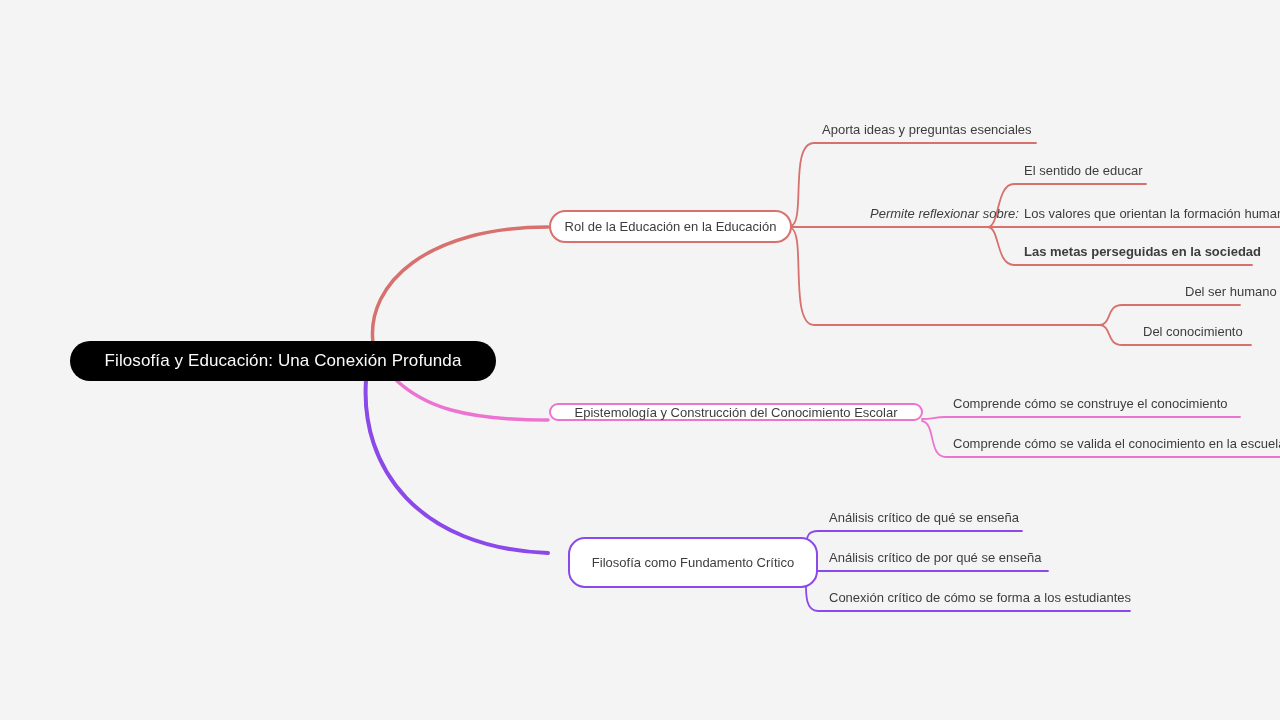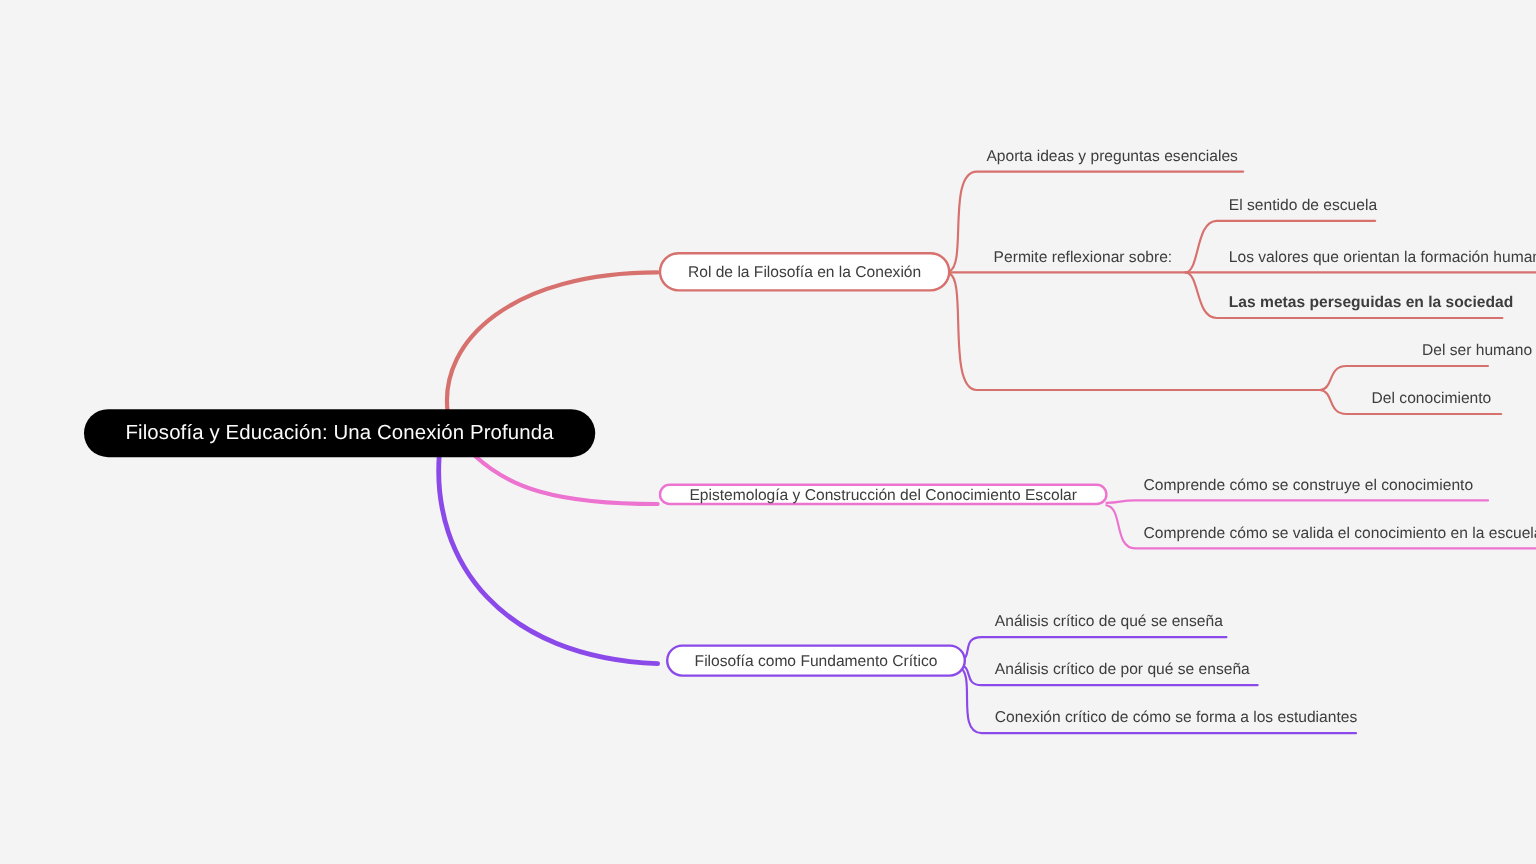--- a/index.html
+++ b/index.html
@@ -57,34 +57,34 @@
     <path d="M 799,551 C 812,549 800,531 818,531 H 1022" stroke-width="1.8" stroke="#8a49e8"></path>
     <path d="M 799,554 C 812,555 802,571 818,571 H 1048" stroke-width="1.8" stroke="#8a49e8"></path>
     <path d="M 799,556 C 814,560 796,611 818,611 H 1130" stroke-width="1.8" stroke="#8a49e8"></path>
   </svg>
 
   <div class="pill root-pill" style="left: 70px; top: 341px; width: 426px; height: 40px; background: #000000; color: rgb(251, 251, 252);">
     <span>Filosofía y Educación: Una Conexión Profunda</span>
   </div>
 
   <div class="pill branch-pill" style="left: 549px; top: 210px; width: 243px; height: 33px; border-color: rgb(214, 113, 110);">
-    <span>Rol de la Filosofía en la Conexión</span>
+    <span>Rol de la Educación en la Educación</span>
   </div>
 
   <div class="pill branch-pill" style="left: 549px; top: 403px; width: 374px; height: 18px; border-color: rgb(236, 116, 208);">
     <span>Epistemología y Construcción del Conocimiento Escolar</span>
   </div>
 
-  <div class="pill branch-pill" style="left: 555px; top: 537px; width: 250px; height: 27px; border-color: rgb(138, 73, 232);">
+  <div class="pill branch-pill" style="left: 568px; top: 537px; width: 250px; height: 51px; border-color: rgb(138, 73, 232);">
     <span>Filosofía como Fundamento Crítico</span>
   </div>
 
   <div class="leaf" style="left:822px;top:121px;">Aporta ideas y preguntas esenciales</div>
-  <div class="leaf" style="left:828px;top:205px;">Permite reflexionar sobre:</div>
-  <div class="leaf" style="left:1024px;top:162px;">El sentido de escuela</div>
+  <div class="leaf" style="left:870px;top:205px;font-style:italic;">Permite reflexionar sobre:</div>
+  <div class="leaf" style="left:1024px;top:162px;">El sentido de educar</div>
   <div class="leaf" style="left:1024px;top:205px;">Los valores que orientan la formación humana</div>
   <div class="leaf" style="left:1024px;top:243px;font-weight:bold;">Las metas perseguidas en la sociedad</div>
   <div class="leaf" style="left:1185px;top:283px;">Del ser humano</div>
   <div class="leaf" style="left:1143px;top:323px;">Del conocimiento</div>
 
   <div class="leaf" style="left:953px;top:395px;">Comprende cómo se construye el conocimiento</div>
   <div class="leaf" style="left:953px;top:435px;">Comprende cómo se valida el conocimiento en la escuela</div>
 
   <div class="leaf" style="left:829px;top:509px;">Análisis crítico de qué se enseña</div>
   <div class="leaf" style="left:829px;top:549px;">Análisis crítico de por qué se enseña</div>

